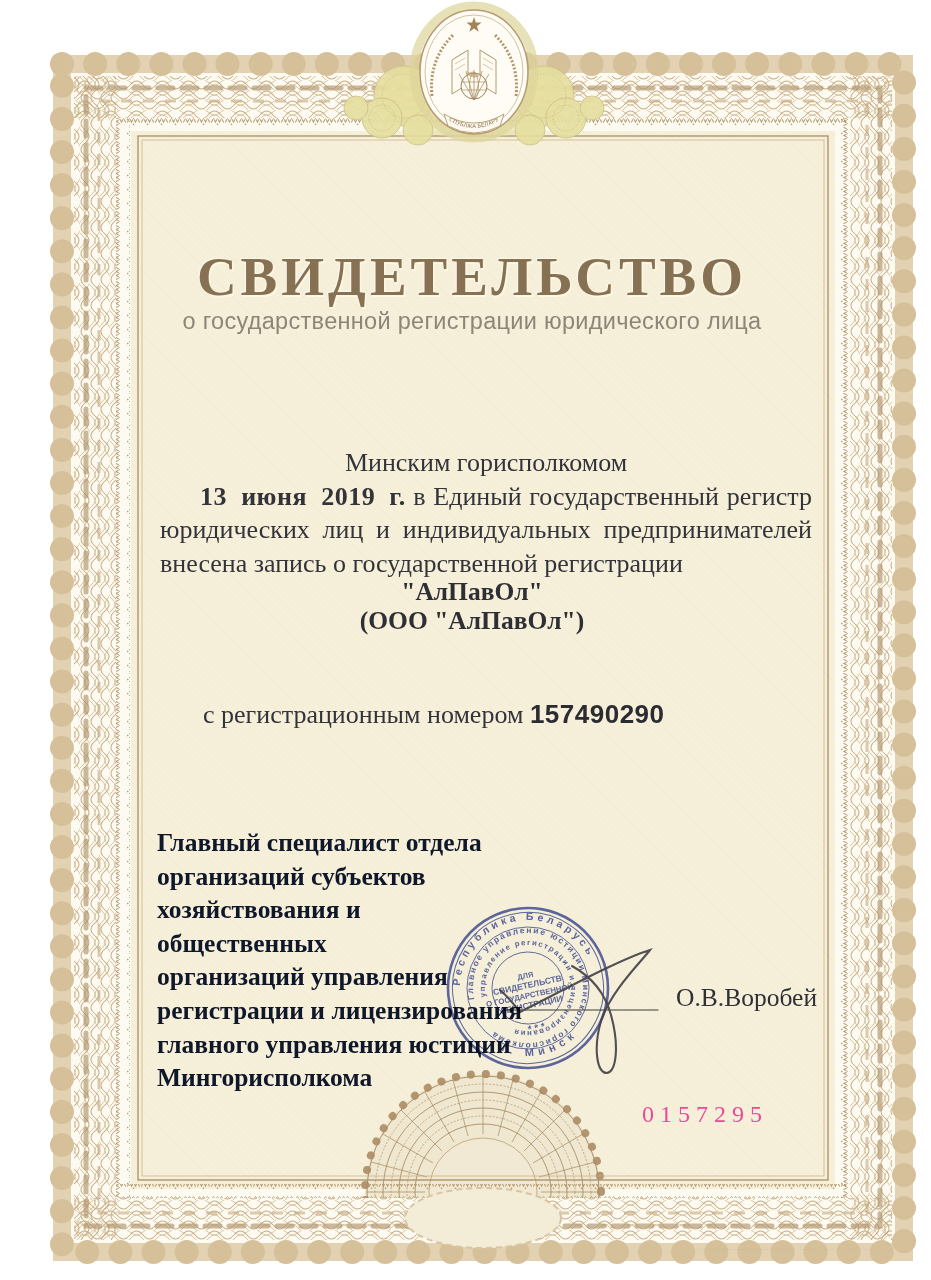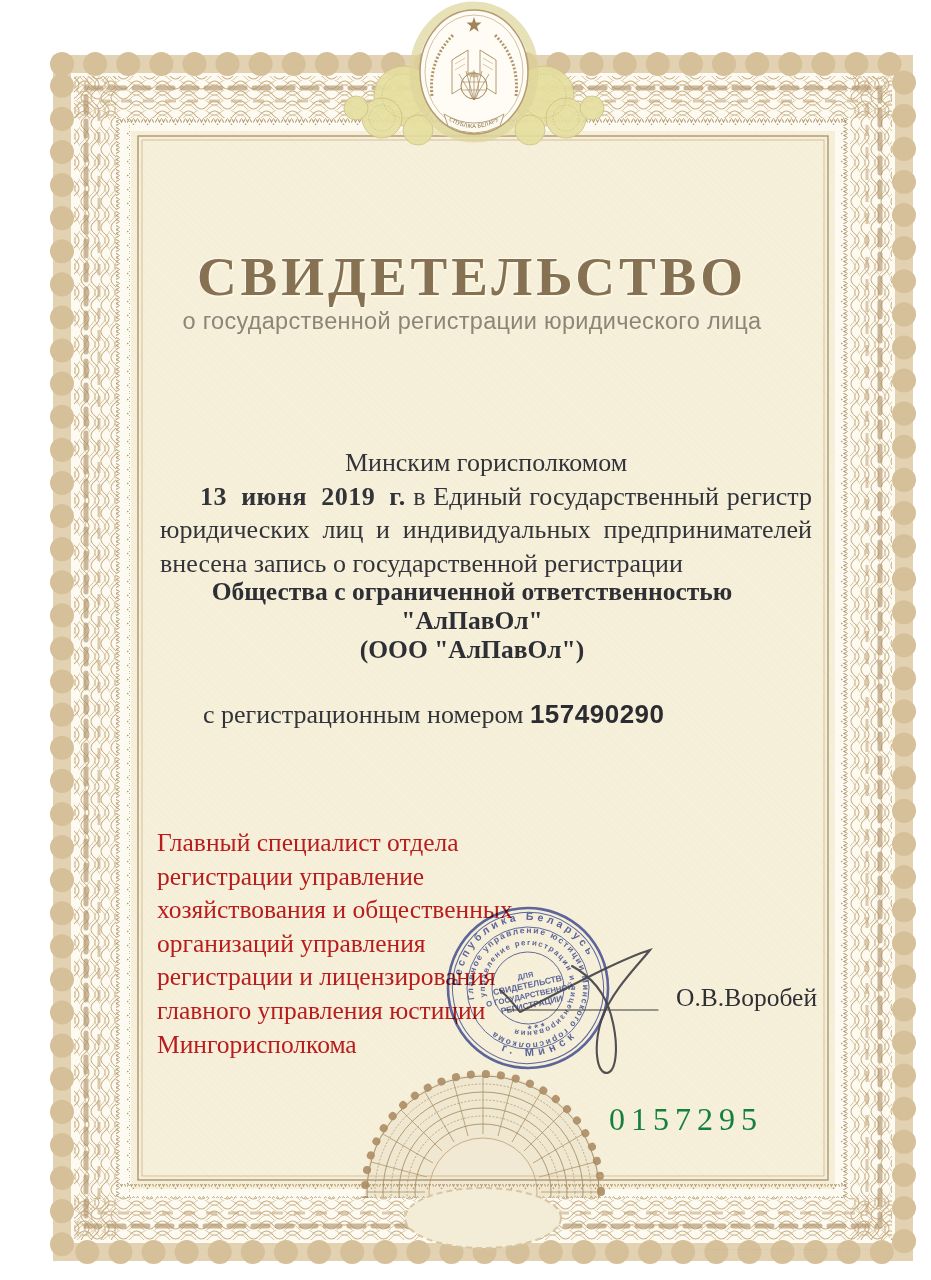--- a/index.html
+++ b/index.html
@@ -18,23 +18,23 @@
             font-size:23.5px;color:#8d8577;letter-spacing:.3px;}
   .para{left:160px;top:446px;width:652px;font-size:26px;line-height:33.5px;color:#33343a;}
   .para .centerline{text-align:center;}
   .para p{margin:0;text-align:justify;text-indent:40px;}
   .para b{letter-spacing:.5px;word-spacing:6px;}
   .company{left:142px;top:577px;width:660px;text-align:center;
            font-size:25.5px;font-weight:bold;line-height:29px;color:#2e2f35;}
   .regline{left:203px;top:699px;font-size:26px;color:#33343a;}
   .regline .num{font-family:"Liberation Sans", sans-serif;font-weight:bold;
                 font-size:26px;letter-spacing:.5px;color:#2b2c31;}
-  .official{left:157px;top:826px;width:370px;font-size:25.5px;line-height:33.6px;color:#b91c1c;}
+  .official{left:157px;top:826px;width:370px;font-size:25.5px;line-height:33.6px;color:#0f172a;font-weight:bold;}
   .officialname{left:676px;top:983px;font-size:25.5px;color:#2f3036;}
-  .serial{left:609px;top:1101px;font-size:32px;letter-spacing:6px;color:#15803d;}
+  .serial{left:642px;top:1101px;font-size:24px;letter-spacing:6px;color:#ec4899;}
   .imprint{left:698px;top:1246px;width:180px;font-size:6px;letter-spacing:1px;
            color:#97a3b0;opacity:.85;font-family:"Liberation Sans",sans-serif;}
 </style>
 </head>
 <body>
 
 <div class="page">
 
   <svg class="deco" width="931" height="1280" viewBox="0 0 931 1280">
     <defs>
@@ -172,30 +172,29 @@
   <div class="content">
     <div class="abs title">СВИДЕТЕЛЬСТВО</div>
     <div class="abs subtitle">о государственной регистрации юридического лица</div>
 
     <div class="abs para">
       <div class="centerline">Минским горисполкомом</div>
       <p><b>13 июня 2019 г.</b><span> в Единый государственный регистр юридических лиц и индивидуальных предпринимателей внесена запись о государственной регистрации</span></p>
     </div>
 
     <div class="abs company">
-      <div>Общества с ограниченной ответственностью</div>
       <div>"АлПавОл"</div>
       <div>(ООО "АлПавОл")</div>
     </div>
 
     <div class="abs regline"><span>с регистрационным номером </span><span class="num">157490290</span></div>
 
     <div class="abs official">
       <div>Главный специалист отдела</div>
-      <div>регистрации управление</div>
+      <div>организаций субъектов</div>
       <div>хозяйствования и общественных</div>
       <div>организаций управления</div>
       <div>регистрации и лицензирования</div>
       <div>главного управления юстиции</div>
       <div>Мингорисполкома</div>
     </div>
 
     <div class="abs officialname">О.В.Воробей</div>
 
     <div class="abs serial">0157295</div>

